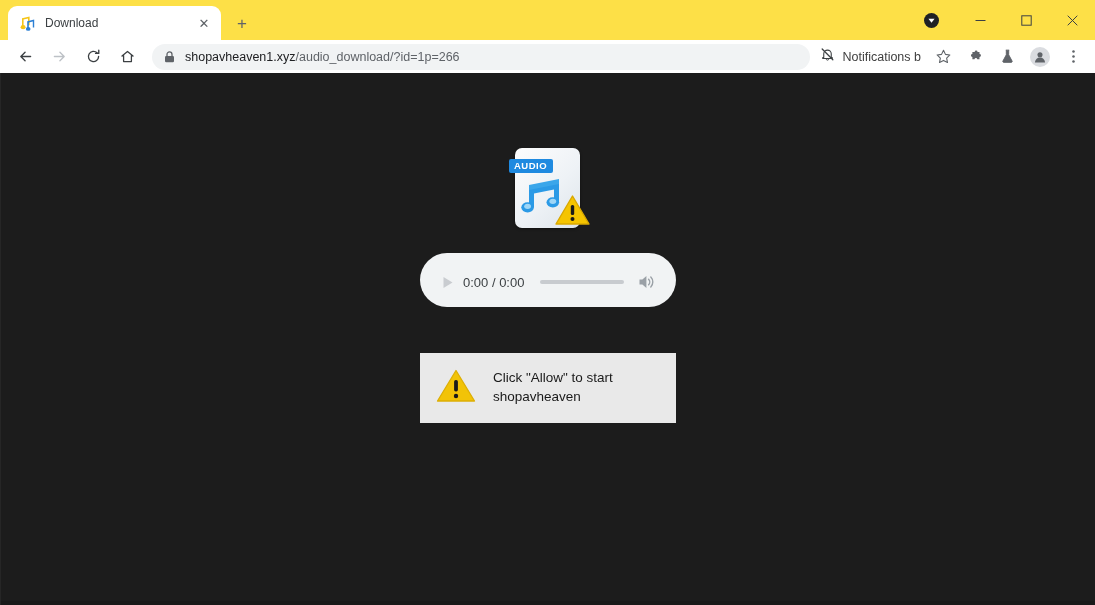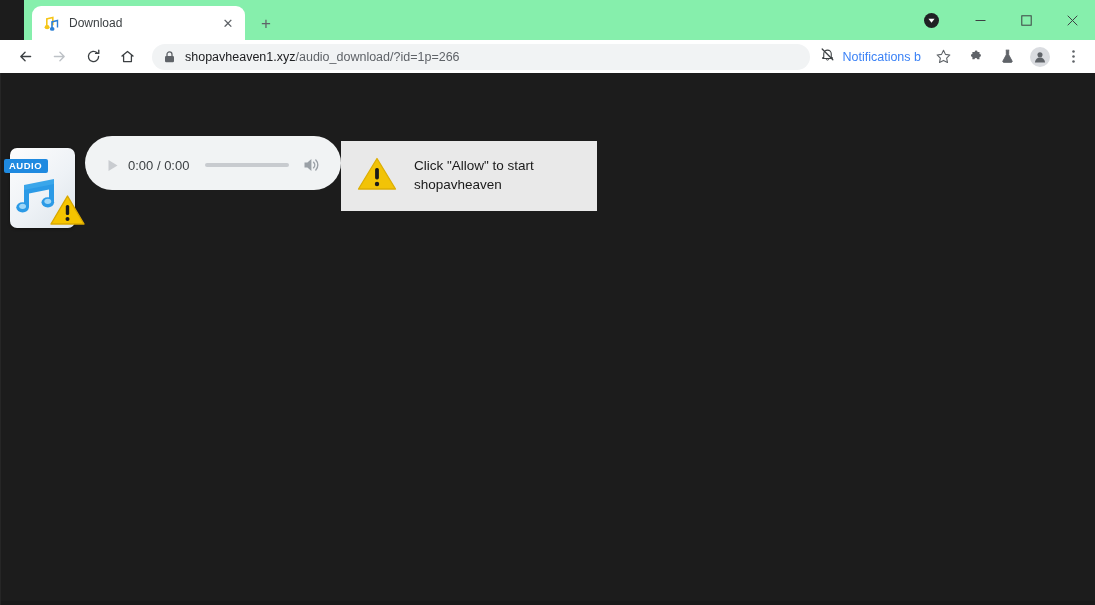--- a/index.html
+++ b/index.html
@@ -17,27 +17,26 @@
     width: 1095px;
     height: 605px;
     position: relative;
     background: #1c1c1c;
     display: flex;
     flex-direction: column;
   }
 
   .tab-strip {
     height: 40px;
-    background: #86efac;
+    background: #fde047;
     display: flex;
     align-items: flex-end;
     padding-left: 8px;
     position: relative;
     flex: 0 0 40px;
-    margin-left: 24px;
   }
 
   .tab {
     width: 213px;
     height: 34px;
     background: #ffffff;
     border-radius: 9px 9px 0 0;
     display: flex;
     align-items: center;
     padding: 0 9px 0 12px;
@@ -178,21 +177,21 @@
   .notif-chip {
     display: flex;
     align-items: center;
     gap: 7px;
     height: 26px;
     padding: 0 6px 0 4px;
     flex: 0 0 auto;
   }
   .notif-label {
     font-size: 12.5px;
-    color: #3b82f6;
+    color: #404040;
     white-space: nowrap;
   }
 
   .tb-icon {
     width: 28px;
     height: 28px;
     margin: 0 2px;
     display: flex;
     align-items: center;
     justify-content: center;
@@ -219,21 +218,21 @@
     position: relative;
     overflow: hidden;
     border-left: 1px solid #262626;
   }
 
   .content {
     position: absolute;
     left: 0; right: 0;
     top: 0;
     display: flex;
-    flex-direction: row;
+    flex-direction: column;
     align-items: center;
   }
 
   .file-icon {
     margin-top: 75px;
     width: 84px;
     height: 84px;
     position: relative;
   }
 

